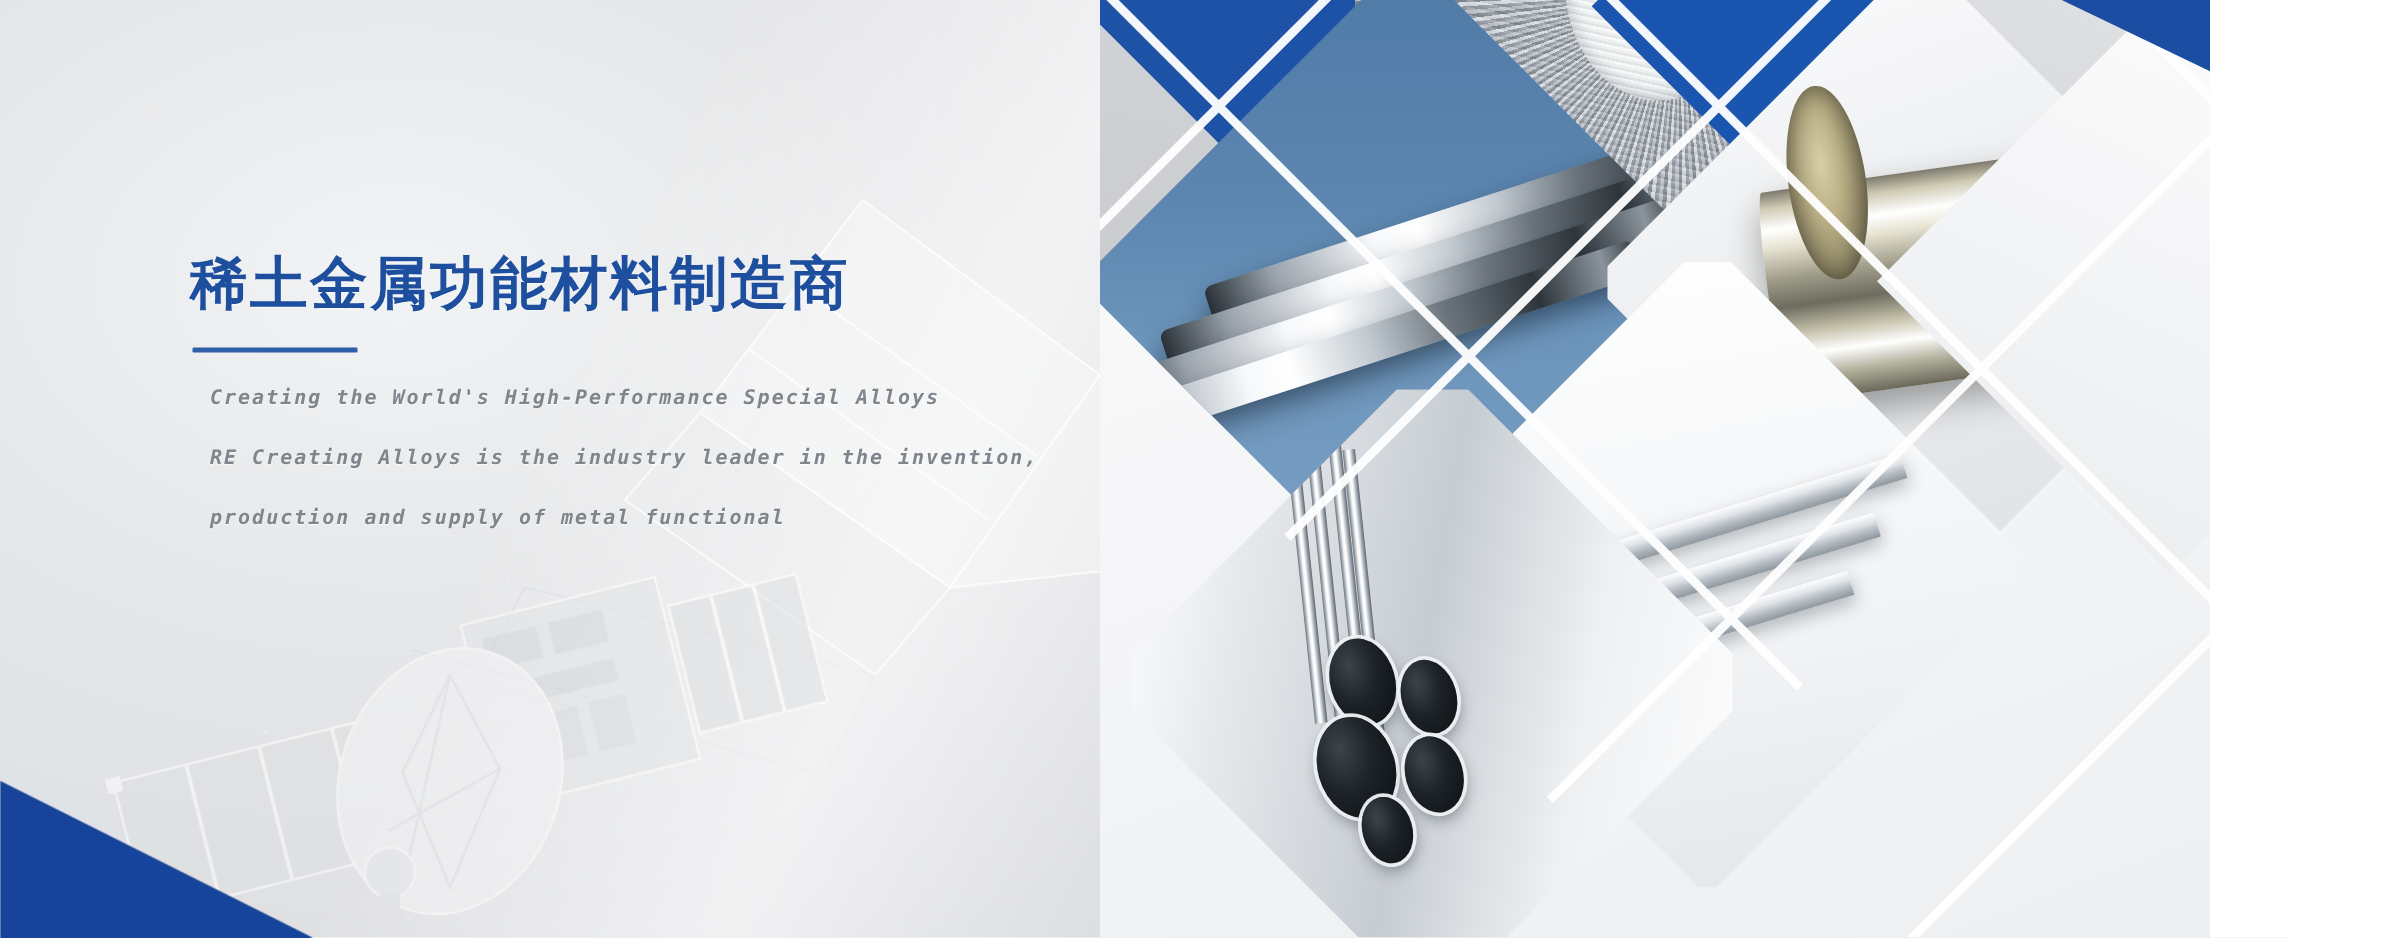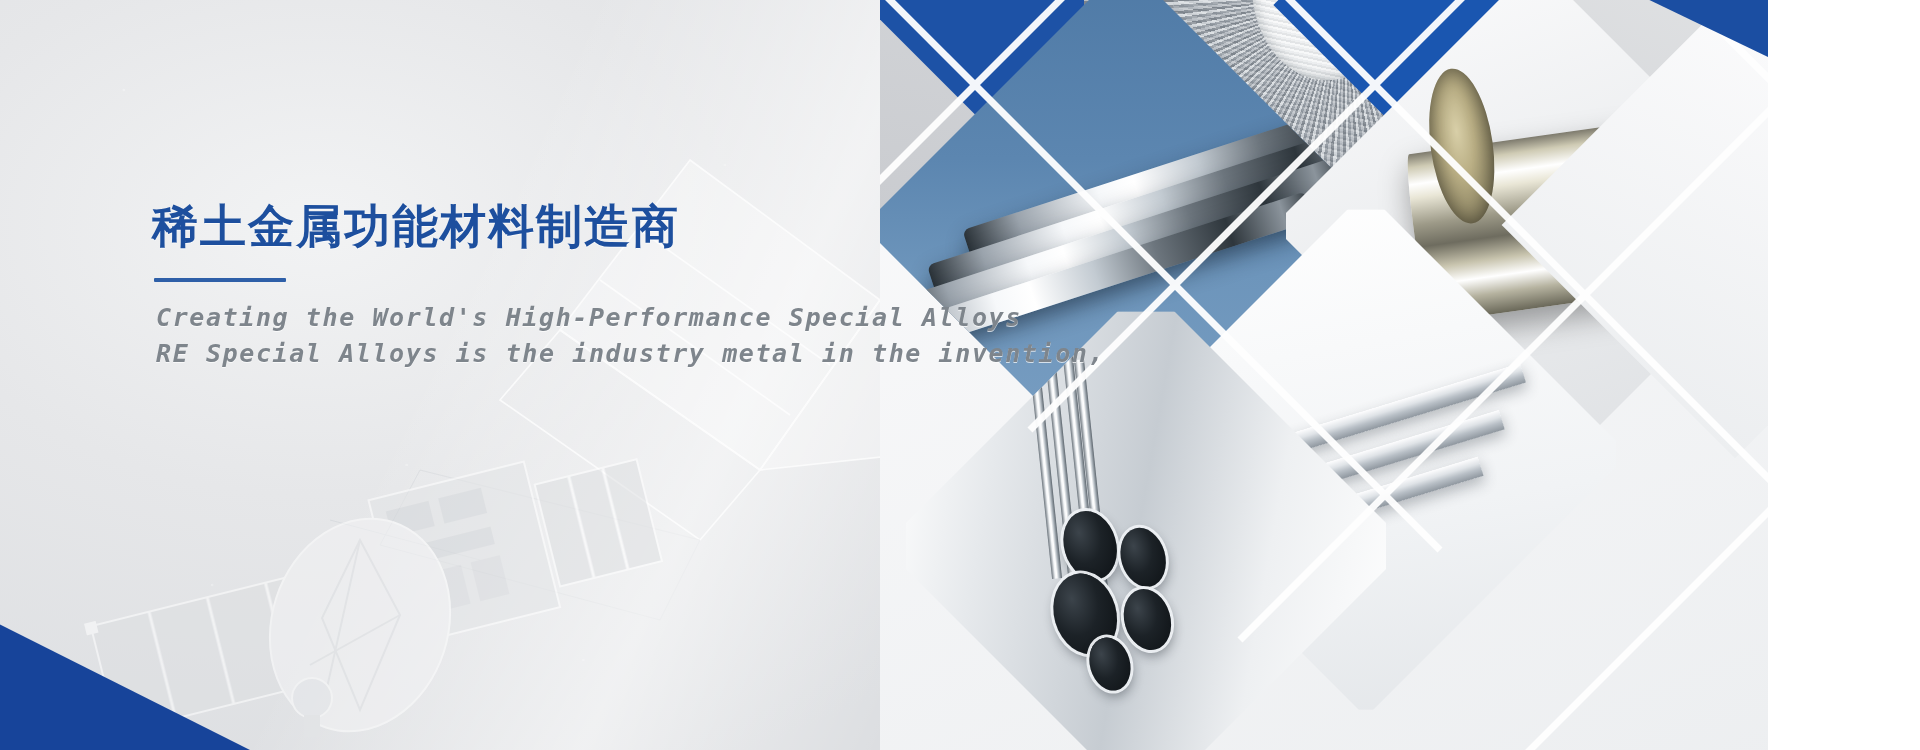--- a/index.html
+++ b/index.html
@@ -147,26 +147,26 @@
     text-shadow:0 1px 0 rgba(255,255,255,.6);
     white-space:nowrap;
   }
   .divider{
     width:132px; height:4px; background:#2e5fa8;
     margin:22px 0 20px 2px; border-radius:1px;
   }
   .subtitle{
     color:#7e858c;
     font-family:"DejaVu Sans Mono","Liberation Mono",monospace;
-    font-size:25px;
+    font-size:16px;
     font-style:italic;
     font-weight:bold;
     letter-spacing:1.6px;
     line-height:32px;
-    margin:4px;
+    margin:16px;
     white-space:nowrap;
     text-shadow:0 1px 0 rgba(255,255,255,.7);
   }
   .subtitle.lead{margin-bottom:2px;}
 </style>
 </head>
 <body>
 
 <div class="banner">
 
@@ -301,16 +301,17 @@
 
     <div class="corner-tr-strip"></div>
   </div>
 
   <div class="textblock">
     <h1 class="headline">稀土金属功能材料制造商</h1>
 
     <div class="divider"></div>
 
     <p class="subtitle lead">Creating the World's High-Performance Special Alloys</p>
-    <p class="subtitle">RE Special Alloys is the industry metal in the invention,</p>
+    <p class="subtitle">RE Creating Alloys is the industry leader in the invention,</p>
+    <p class="subtitle">production and supply of metal functional</p>
   </div>
 
 </div>
 
 </body></html>

